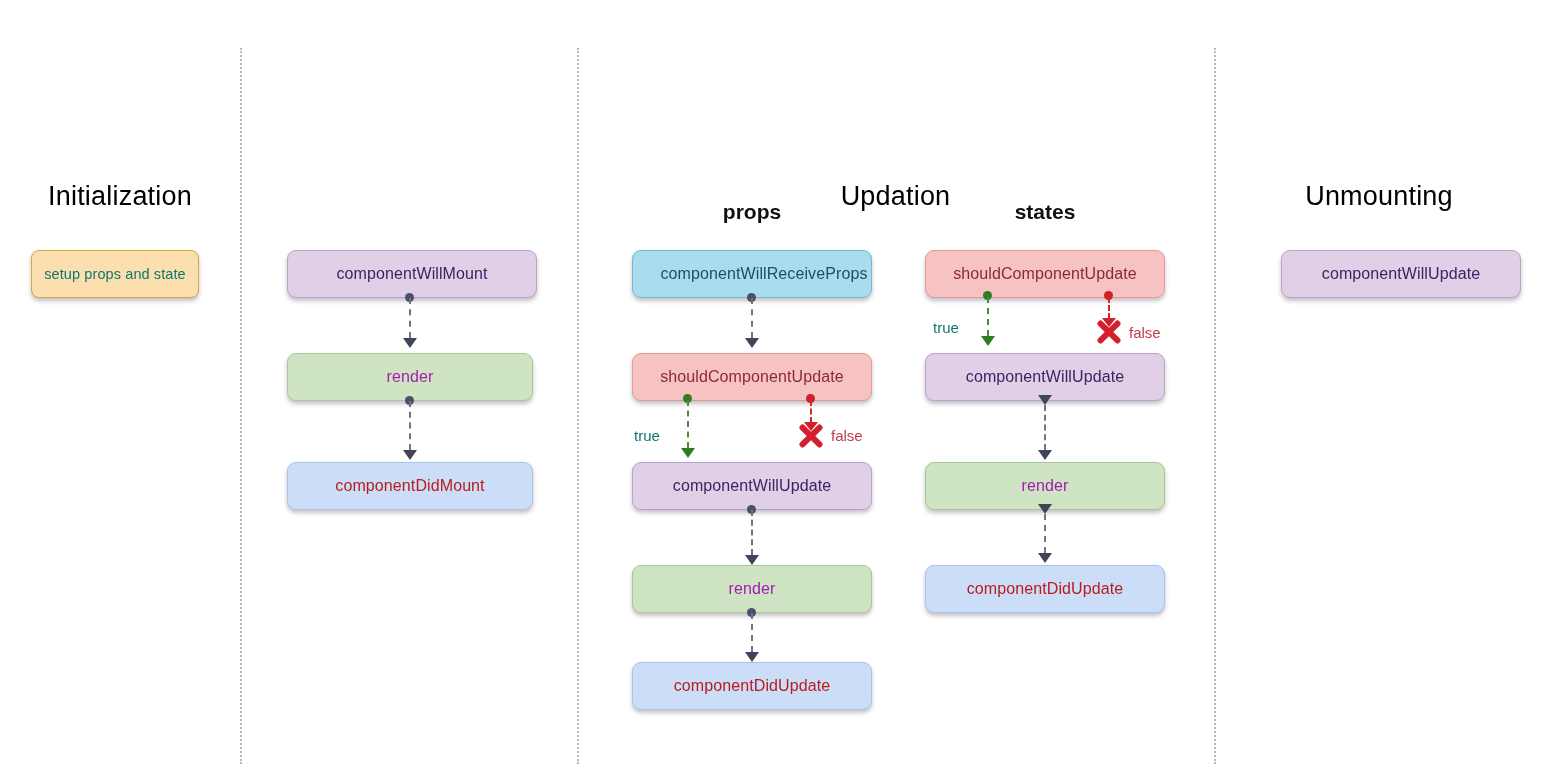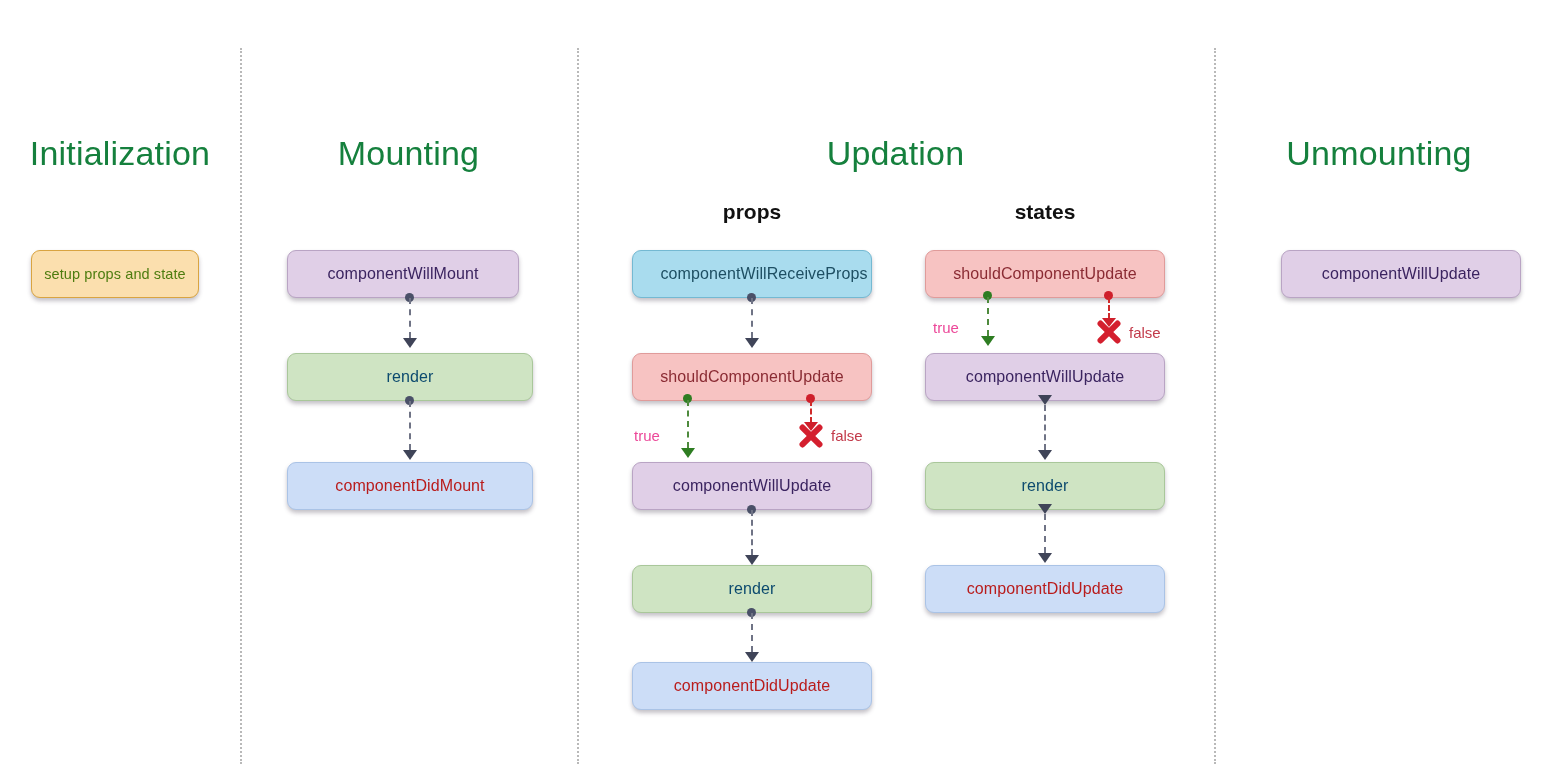--- a/index.html
+++ b/index.html
@@ -27,25 +27,26 @@
     top: 48px;
     width: 0;
     height: 716px;
     border-left: 2px dotted #b9b9b9;
   }
 
   
   .phase-title {
     position: absolute;
     text-align: center;
-    font-size: 34px;
+    font-size: 27px;
     font-weight: 400;
-    color: #15803d;
+    color: #000000;
     letter-spacing: .2px;
     white-space: nowrap;
+    margin-top: 47px;
   }
   .sub-title {
     position: absolute;
     text-align: center;
     font-size: 21px;
     font-weight: 700;
     color: #111111;
     white-space: nowrap;
   }
 
@@ -61,23 +62,23 @@
     border-width: 1.4px;
     border-style: solid;
     font-size: 16px;
     font-weight: 400;
     letter-spacing: .1px;
     box-shadow: 0 3px 4px rgba(60,50,70,.30);
     white-space: nowrap;
   }
   .node.small { font-size: 14.5px; }
 
-  .n-orange { background:#fbdfae; border-color:#d9a441; color:#4d7c0f; }
+  .n-orange { background:#fbdfae; border-color:#d9a441; color:#0f766e;border-radius:8px; }
   .n-purple { background:#e0cfe7; border-color:#b9a4c4; color:#3b2460; }
-  .n-green  { background:#cfe4c3; border-color:#a9c79a; color:#0c4a6e; }
+  .n-green  { background:#cfe4c3; border-color:#a9c79a; color:#a21caf; }
   .n-blue   { background:#ccddf7; border-color:#aac3e6; color:#b91c1c; }
   .n-cyan   { background:#a9dcee; border-color:#74b9d2; color:#1e4f63; }
   .n-red    { background:#f7c3c2; border-color:#e09b9a; color:#8a2b33; }
 
   
   .conn {
     position: absolute;
     width: 0;
     border-left-width: 2px;
     border-left-style: dashed;
@@ -106,21 +107,21 @@
   .arrow.gray  { border-top: 10px solid #3f4458; }
   .arrow.green { border-top: 10px solid #2e7d22; }
   .arrow.red   { border-top: 9px solid #cf1f2b; }
 
   
   .branch-label {
     position: absolute;
     font-size: 15px;
     white-space: nowrap;
   }
-  .branch-label.true-label  { color:#ec4899; }
+  .branch-label.true-label  { color:#0f766e; }
   .branch-label.false-label { color:#c23a4a; }
 
   
   .x-mark {
     position: absolute;
     width: 30px;
     height: 30px;
   }
   .x-mark span {
     position: absolute;
@@ -138,30 +139,29 @@
 </head>
 <body>
 
 <div id="canvas">
 
   <div class="divider" style="left:240px"></div>
   <div class="divider" style="left:577px"></div>
   <div class="divider" style="left:1214px"></div>
 
   <div class="phase-title" style="left:0px;   top:134px; width:240px;">Initialization</div>
-  <div class="phase-title" style="left:240px; top:134px; width:337px;">Mounting</div>
   <div class="phase-title" style="left:577px; top:134px; width:637px;">Updation</div>
   <div class="phase-title" style="left:1210px;top:134px; width:338px;">Unmounting</div>
 
   <div class="sub-title" style="left:632px; top:200px; width:240px;">props</div>
   <div class="sub-title" style="left:925px; top:200px; width:240px;">states</div>
 
   <div class="node n-orange small" style="left:31px; top:250px; width:168px;">setup props and state</div>
 
-  <div class="node n-purple" style="left:287px; top:250px; width:232px;">componentWillMount</div>
+  <div class="node n-purple" style="left:287px; top:250px; width:250px;">componentWillMount</div>
   <div class="dot gray" style="left:405px; top:293px;"></div>
   <div class="conn gray" style="left:409px; top:298px; height:40px;"></div>
   <div class="arrow gray" style="left:403px; top:338px;"></div>
 
   <div class="node n-green" style="left:287px; top:353px; width:246px;">render</div>
   <div class="dot gray" style="left:405px; top:396px;"></div>
   <div class="conn gray" style="left:409px; top:401px; height:49px;"></div>
   <div class="arrow gray" style="left:403px; top:450px;"></div>
 
   <div class="node n-blue" style="left:287px; top:462px; width:246px;">componentDidMount</div>

